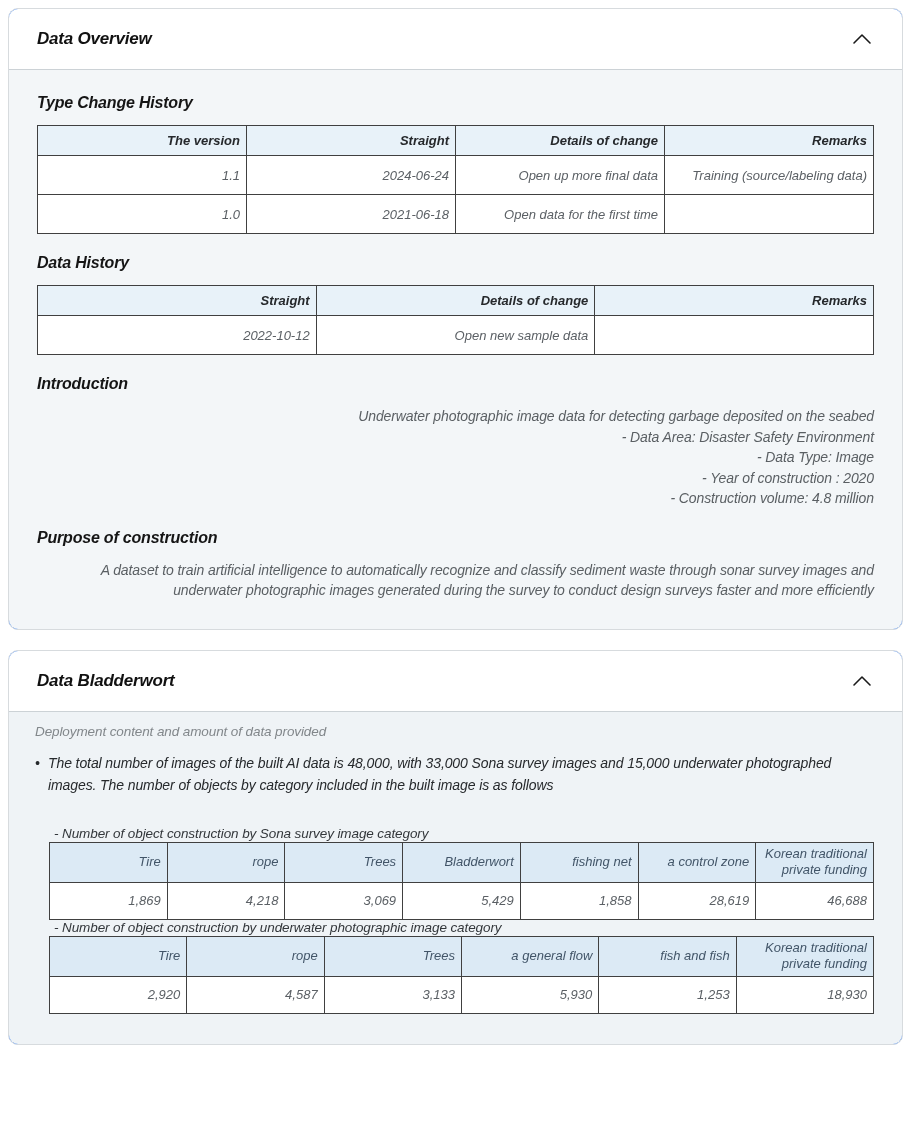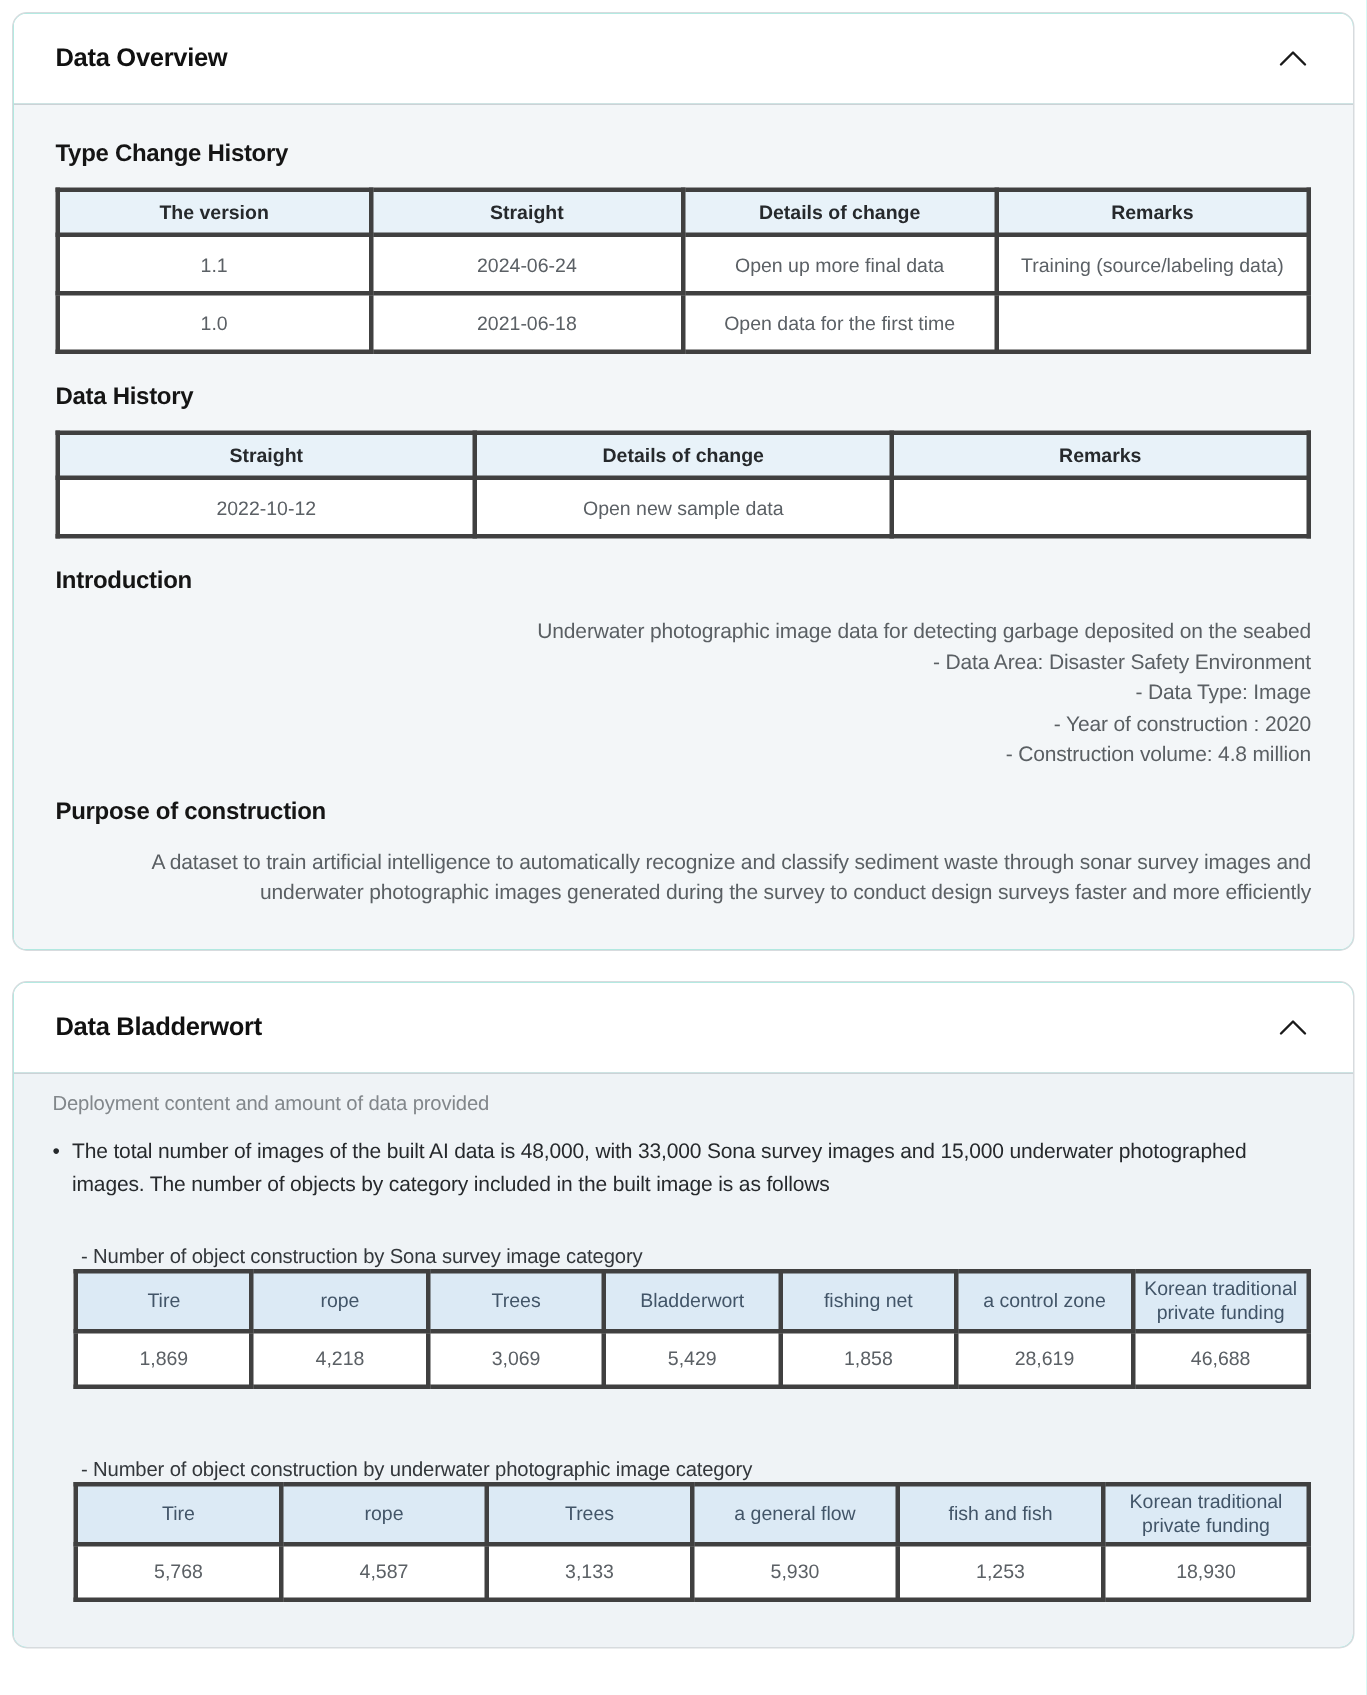--- a/index.html
+++ b/index.html
@@ -8,22 +8,23 @@
     width: 911px;
     height: 1130px;
     font-family: "Liberation Sans", "DejaVu Sans", sans-serif;
     color: #222;
     padding-top: 8px;
   }
   .panel {
     margin: 0 8px 20px 8px;
     border: 1px solid #d7dbde;
     border-radius: 10px;
-    background: #5eead4;
+    background: #3b82f6;
     overflow: hidden;
+    font-style: italic;
   }
   .panel-header {
     height: 60px;
     display: flex;
     align-items: center;
     justify-content: space-between;
     padding: 0 26px 0 28px;
     background: #ffffff;
     cursor: pointer;
   }
@@ -61,22 +62,22 @@
     margin-bottom: 13px;
   }
   .mt-lg { margin-top: 20px; }
   table {
     border-collapse: collapse;
     width: 100%;
     background: #ffffff;
     table-layout: fixed;
   }
   th, td {
-    border: 3px solid #404040;
-    text-align: center;
+    border: 1px solid #404040;
+    text-align: right;
     font-size: 13px;
     padding: 2px 6px;
   }
   .ovw-table th {
     background: #e8f2f9;
     height: 30px;
     font-weight: 600;
     color: #26292c;
   }
   .ovw-table td {
@@ -113,21 +114,21 @@
     background: #dceaf5;
     height: 40px;
     font-weight: 500;
     color: #425568;
     line-height: 16px;
   }
   .stats-table td {
     height: 37px;
     color: #5b6065;
   }
-  .stats-gap { margin-top: 46px; }
+  .stats-gap { }
   .chev { display: block; }
 </style>
 </head>
 <body>
 
 <section class="panel">
   <div class="panel-header">
     <span class="panel-title">Data Overview</span>
     <button class="collapse-btn">
       <span>
@@ -254,21 +255,21 @@
             <th>Tire</th>
             <th>rope</th>
             <th>Trees</th>
             <th>a general flow</th>
             <th>fish and fish</th>
             <th>Korean traditional private funding</th>
           </tr>
         </thead>
         <tbody>
           <tr>
-            <td>5,768</td>
+            <td>2,920</td>
             <td>4,587</td>
             <td>3,133</td>
             <td>5,930</td>
             <td>1,253</td>
             <td>18,930</td>
           </tr>
         </tbody>
       </table>
     </div>
 

